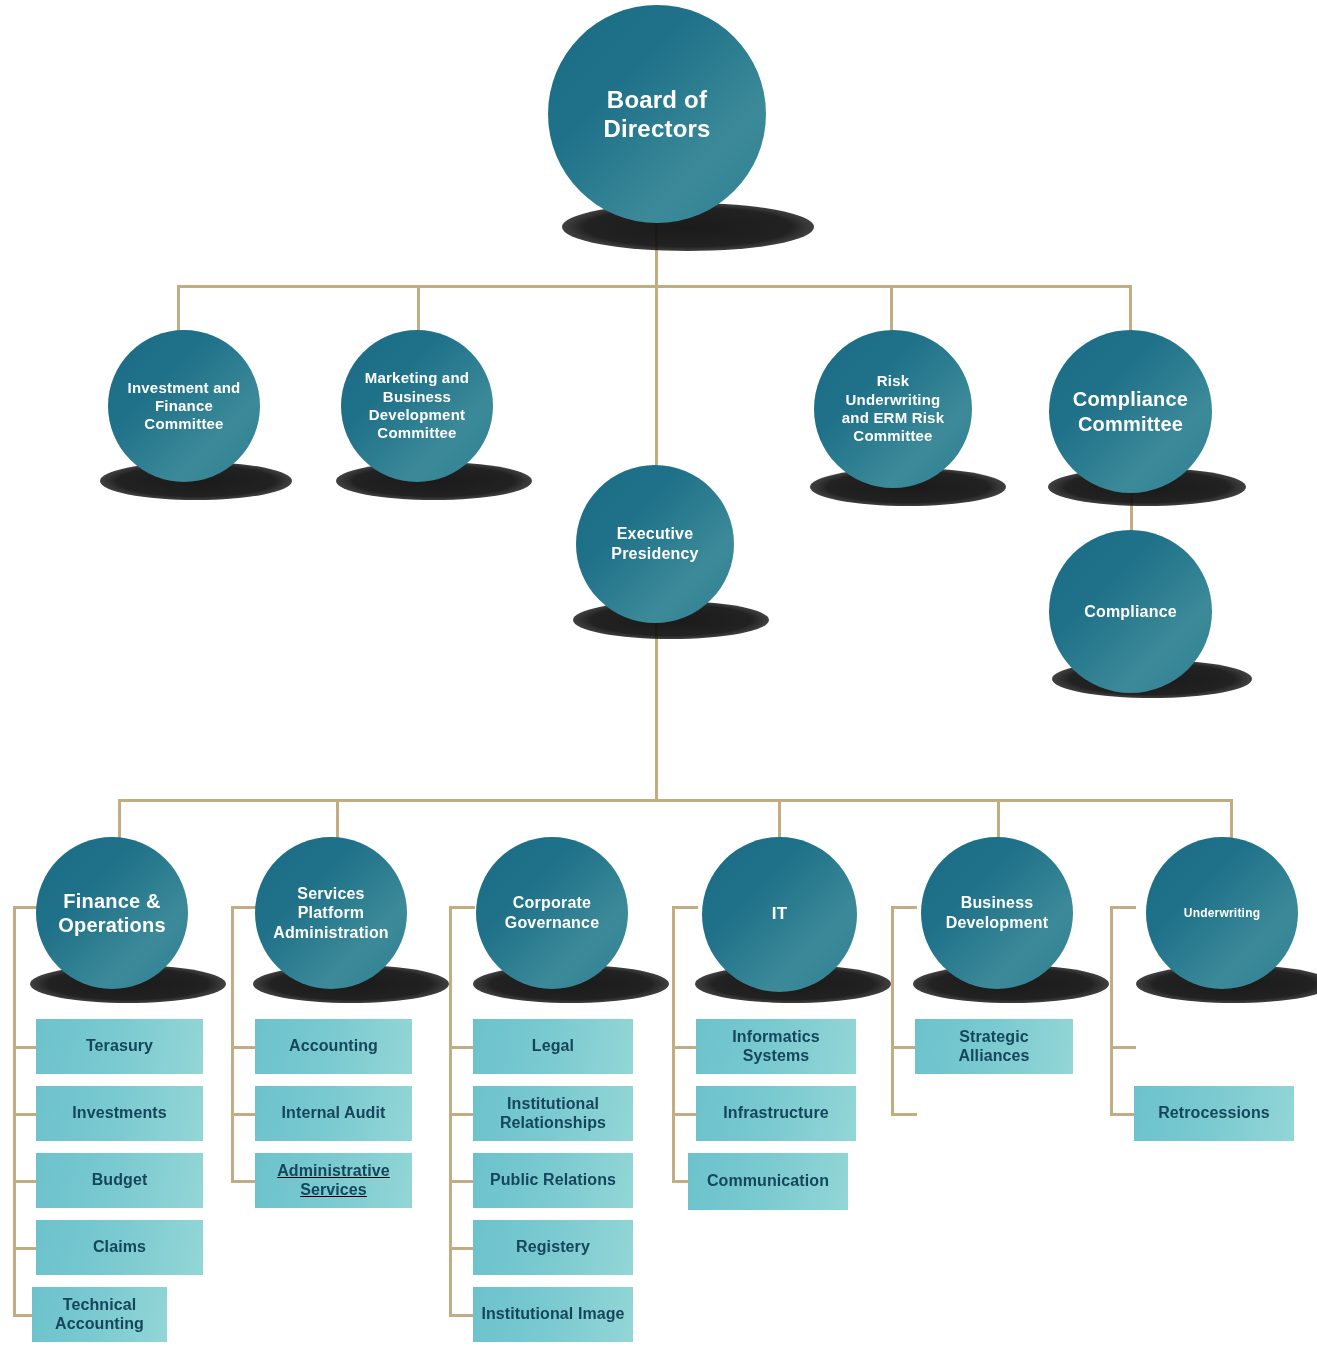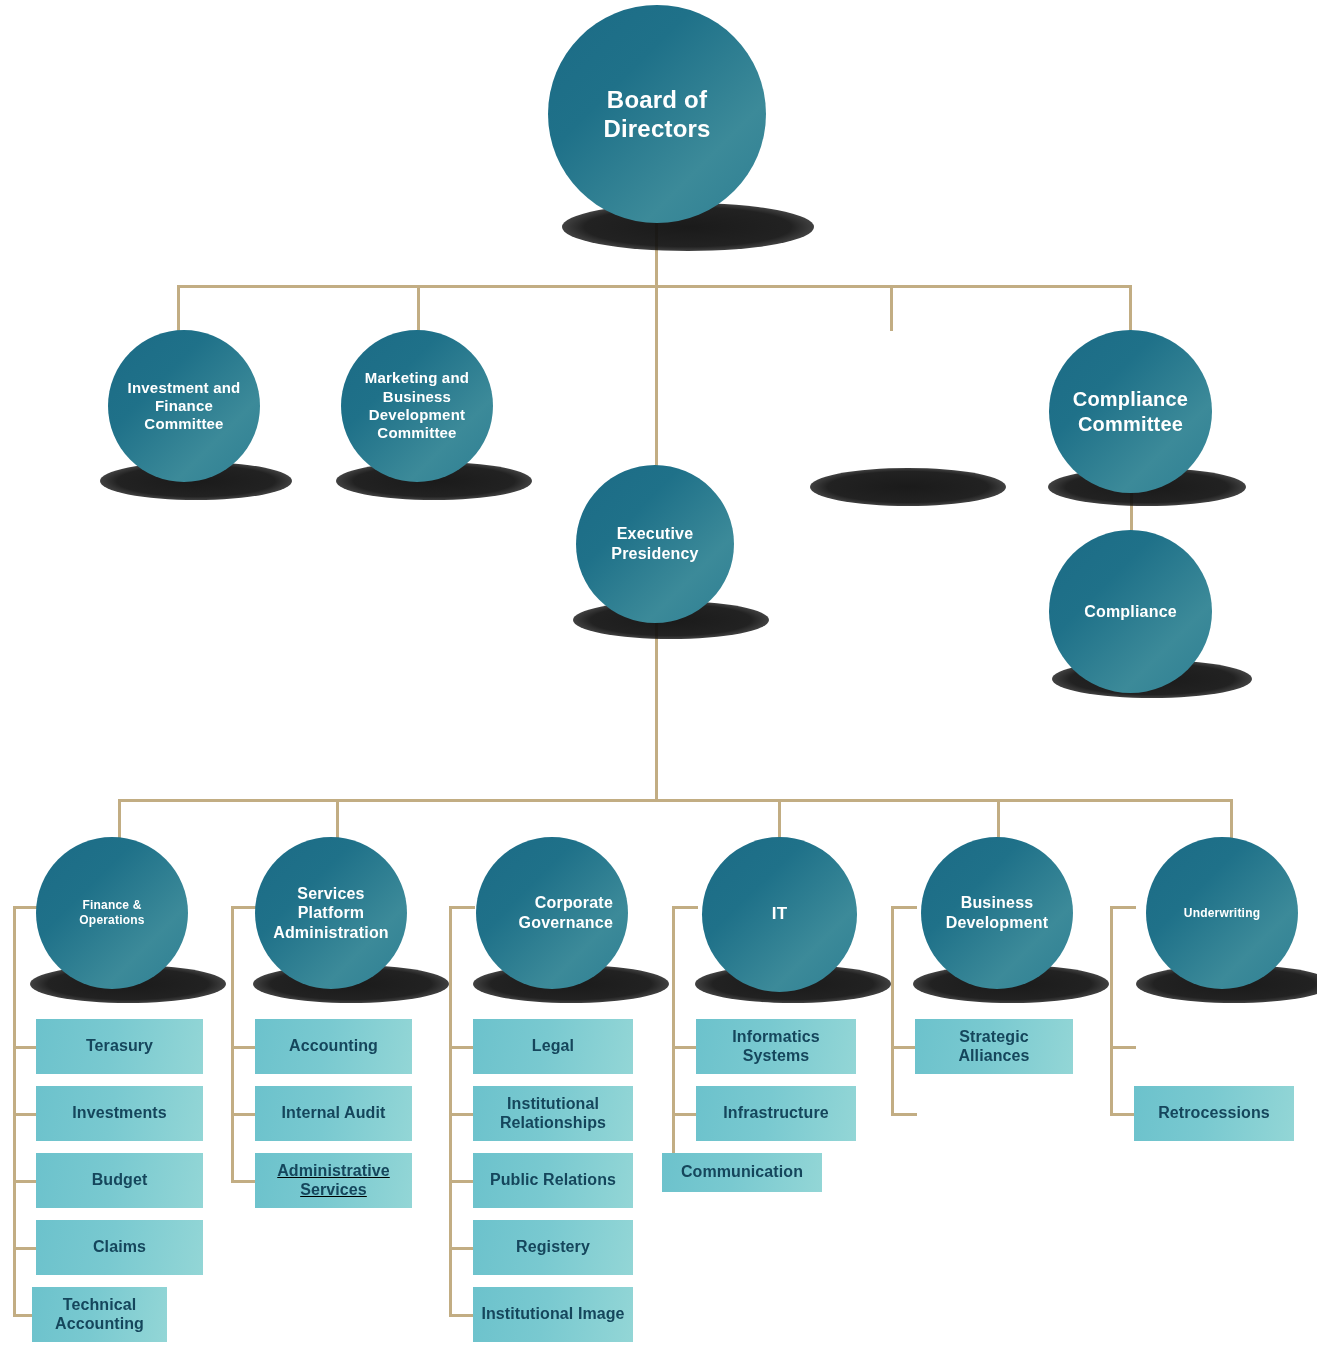--- a/index.html
+++ b/index.html
@@ -111,39 +111,42 @@
   <div class="sphere" style="left:108px; top:330px; width:152px; height:152px;">
     <span class="label" style="font-size:15px; max-width:126px;">Investment and Finance Committee</span>
   </div>
 
   <div class="sphere-shadow" style="left:336px; top:462px; width:196px; height:38px;"></div>
   <div class="sphere" style="left:341px; top:330px; width:152px; height:152px;">
     <span class="label" style="font-size:15px; max-width:134px;">Marketing and Business Development Committee</span>
   </div>
 
   <div class="sphere-shadow" style="left:810px; top:468px; width:196px; height:38px;"></div>
+  <div class="sphere" style="left:814px; top:330px; width:158px; height:158px;">
+    <span class="label" style="font-size:15px; max-width:134px;">Risk Underwriting and ERM Risk Committee</span>
+  </div>
 
   <div class="sphere-shadow" style="left:1048px; top:468px; width:198px; height:38px;"></div>
   <div class="sphere" style="left:1049px; top:330px; width:163px; height:163px;">
     <span class="label" style="font-size:20px; max-width:142px;">Compliance Committee</span>
   </div>
 
   <div class="sphere-shadow" style="left:573px; top:601px; width:196px; height:38px;"></div>
   <div class="sphere" style="left:576px; top:465px; width:158px; height:158px;">
     <span class="label" style="font-size:16px; max-width:134px;">Executive Presidency</span>
   </div>
 
   <div class="sphere-shadow" style="left:1052px; top:660px; width:200px; height:38px;"></div>
   <div class="sphere" style="left:1049px; top:530px; width:163px; height:163px;">
     <span class="label" style="font-size:16px; max-width:146px;">Compliance</span>
   </div>
 
   <div class="sphere-shadow" style="left:30px; top:965px; width:196px; height:38px;"></div>
   <div class="sphere" style="left:36px; top:837px; width:152px; height:152px;">
-    <span class="label" style="font-size:12px; max-width:132px;">Finance &amp; Operations</span>
+    <span class="label" style="font-size:20px; max-width:132px;">Finance &amp; Operations</span>
   </div>
 
   <div class="line v" style="left:13px; top:906px; height:408px;"></div>
   <div class="line h" style="left:13px; top:906px; width:26px;"></div>
   <div class="line h" style="left:13px; top:1046px; width:26px;"></div>
   <div class="line h" style="left:13px; top:1113px; width:26px;"></div>
   <div class="line h" style="left:13px; top:1180px; width:26px;"></div>
   <div class="line h" style="left:13px; top:1247px; width:26px;"></div>
   <div class="line h" style="left:13px; top:1314px; width:26px;"></div>
 
@@ -177,21 +180,21 @@
   </div>
   <div class="box" style="left:255px; top:1019px; width:157px; height:55px;">
     <span class="blabel">Accounting</span>
   </div>
   <div class="box" style="left:255px; top:1153px; width:157px; height:55px;text-decoration:underline;">
     <span class="blabel">Administrative Services</span>
   </div>
 
   <div class="sphere-shadow" style="left:473px; top:965px; width:196px; height:38px;"></div>
   <div class="sphere" style="left:476px; top:837px; width:152px; height:152px;">
-    <span class="label" style="font-size:16px; max-width:134px;text-align:right;">Corporate Governance</span>
+    <span class="label" style="font-size:16px; max-width:134px;">Corporate Governance</span>
   </div>
   <div class="line v" style="left:449px; top:906px; height:408px;"></div>
   <div class="line h" style="left:449px; top:906px; width:26px;"></div>
   <div class="line h" style="left:449px; top:1046px; width:26px;"></div>
   <div class="line h" style="left:449px; top:1113px; width:26px;"></div>
   <div class="line h" style="left:449px; top:1180px; width:26px;"></div>
   <div class="line h" style="left:449px; top:1247px; width:26px;"></div>
   <div class="line h" style="left:449px; top:1314px; width:26px;"></div>
   <div class="box" style="left:473px; top:1019px; width:160px; height:55px;">
     <span class="blabel">Legal</span>
@@ -217,21 +220,21 @@
   <div class="line h" style="left:672px; top:906px; width:26px;"></div>
   <div class="line h" style="left:672px; top:1046px; width:26px;"></div>
   <div class="line h" style="left:672px; top:1113px; width:26px;"></div>
   <div class="line h" style="left:672px; top:1180px; width:26px;"></div>
   <div class="box" style="left:696px; top:1019px; width:160px; height:55px;">
     <span class="blabel">Informatics Systems</span>
   </div>
   <div class="box" style="left:696px; top:1086px; width:160px; height:55px;">
     <span class="blabel">Infrastructure</span>
   </div>
-  <div class="box" style="left:662px; top:1153px; width:160px; height:39px;">
+  <div class="box" style="left:688px; top:1153px; width:160px; height:57px;">
     <span class="blabel">Communication</span>
   </div>
 
   <div class="sphere-shadow" style="left:913px; top:965px; width:196px; height:38px;"></div>
   <div class="sphere" style="left:921px; top:837px; width:152px; height:152px;">
     <span class="label" style="font-size:16px; max-width:140px;">Business Development</span>
   </div>
   <div class="line v" style="left:891px; top:906px; height:207px;"></div>
   <div class="line h" style="left:891px; top:906px; width:26px;"></div>
   <div class="line h" style="left:891px; top:1046px; width:26px;"></div>

